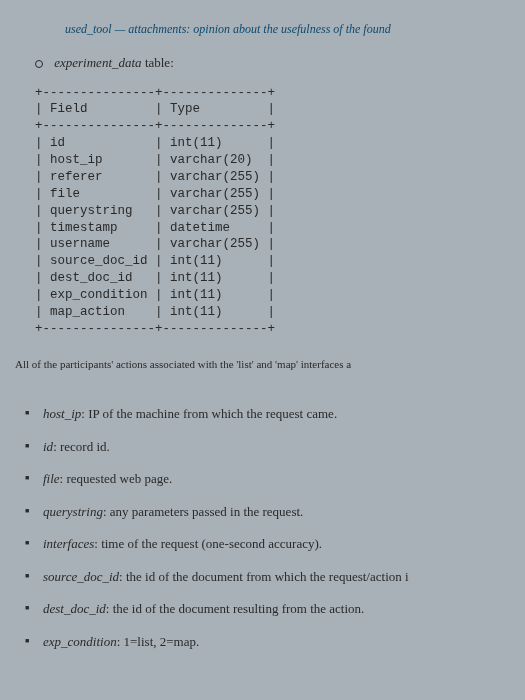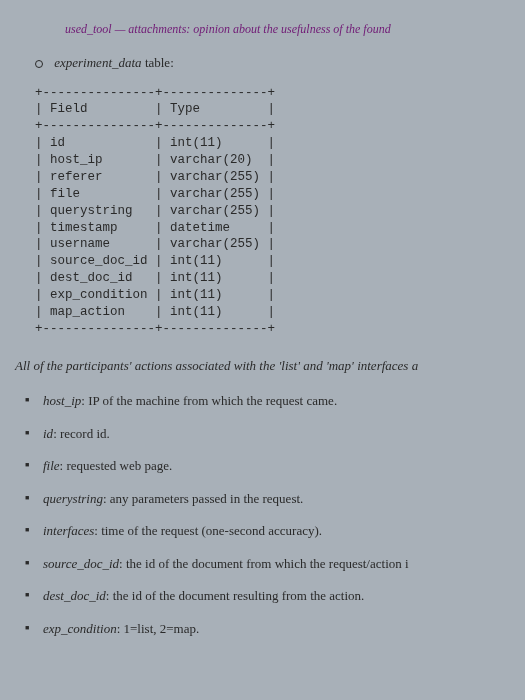--- a/index.html
+++ b/index.html
@@ -11,21 +11,21 @@
       font-family: Georgia, 'Times New Roman', serif;
       font-size: 13px;
       color: #2a2a2a;
       line-height: 1.5;
     }
     .top-fragment {
       font-style: italic;
       margin-bottom: 15px;
       margin-left: 50px;
       font-size: 12px;
-      color: #701a75;
+      color: #0c4a6e;
     }
     .table-intro {
       margin-bottom: 12px;
       margin-left: 20px;
     }
     .circle-bullet {
       display: inline-block;
       width: 6px;
       height: 6px;
       border: 1px solid #2a2a2a;
@@ -38,23 +38,22 @@
     .schema-table {
       font-family: 'Courier New', monospace;
       font-size: 12.5px;
       white-space: pre;
       color: #2a2a2a;
       margin-bottom: 18px;
       margin-left: 20px;
       line-height: 1.35;
     }
     .intro-text {
-      margin-bottom: 16px;
-      font-size: 13px;
-      font-style: italic;
+      margin-bottom: 32px;
+      font-size: 11px;
     }
     ul.defs {
       list-style: none;
       padding-left: 28px;
       margin: 0;
     }
     ul.defs li {
       margin-bottom: 13px;
       position: relative;
     }

